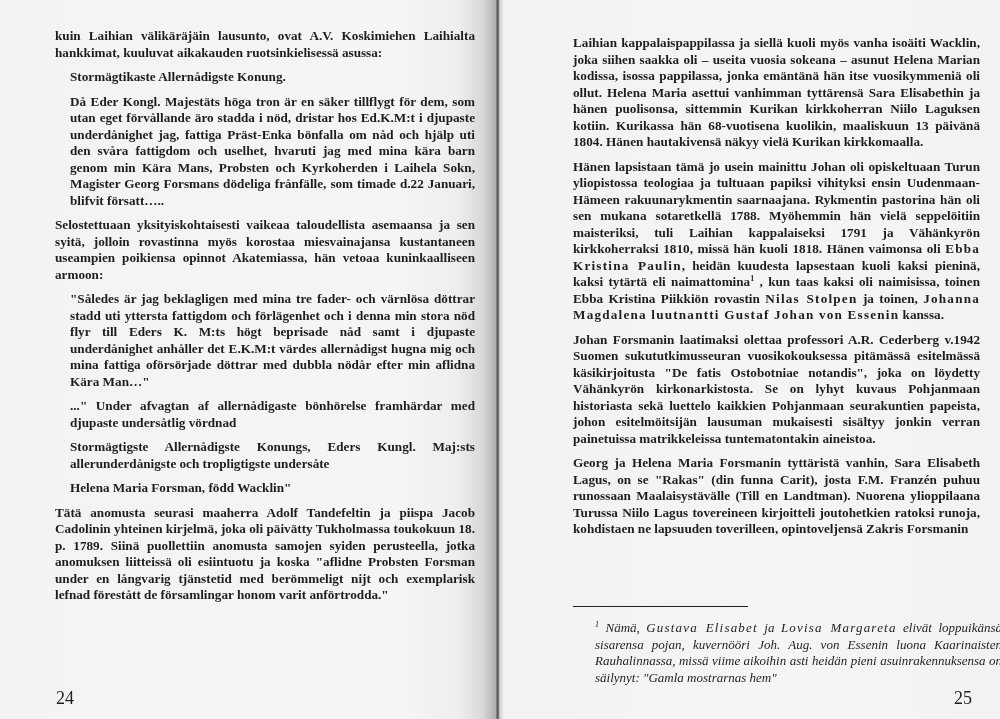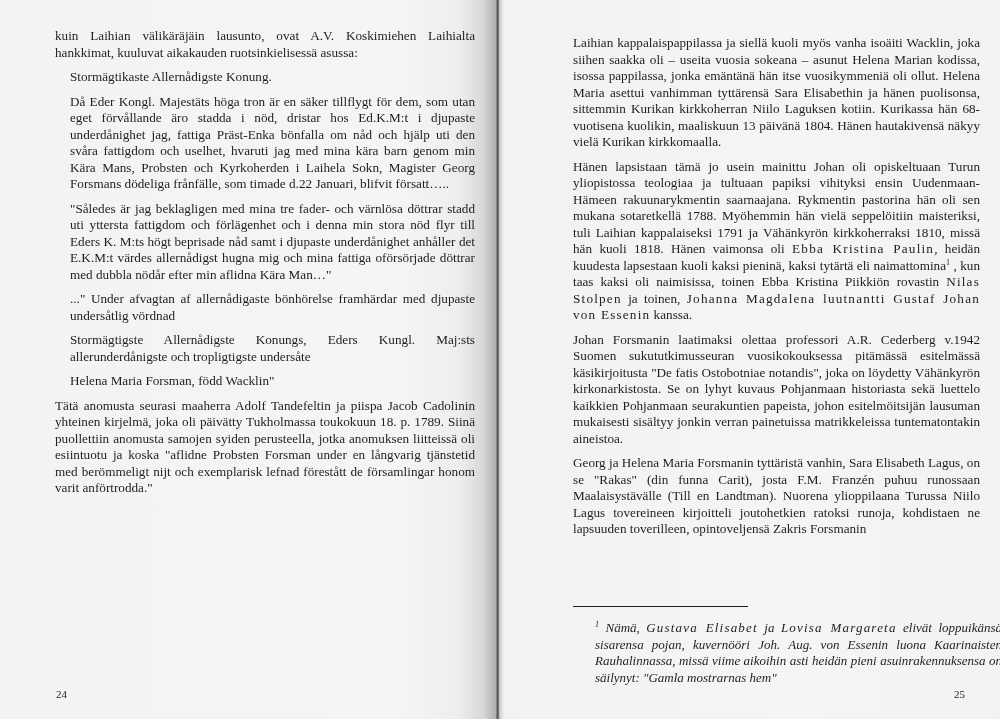--- a/index.html
+++ b/index.html
@@ -41,20 +41,21 @@
       top: 0;
       width: 3px;
       height: 719px;
       background: linear-gradient(to right, #9a9a9a, #555555, #8a8a8a);
     }
     .text-block {
       position: absolute;
       font-size: 13.2px;
       line-height: 16.5px;
       text-align: justify;
+      font-weight: bold;
     }
     .left-text {
       left: 55px;
       top: 28px;
       width: 420px;
     }
     .right-text {
       left: 573px;
       top: 35px;
       width: 407px;
@@ -86,35 +87,36 @@
       left: 595px;
       top: 620px;
       width: 407px;
       font-size: 13px;
       line-height: 16.5px;
       font-style: italic;
       text-align: justify;
     }
     .page-number {
       position: absolute;
-      font-size: 11px;
+      font-size: 18px;
       top: 688px;
     }
     .page-number-left { left: 56px; }
     .page-number-right { left: 954px; }
   </style>
 </head>
 <body>
 
 <div class="spread">
   <div class="page page-left">
     <div class="text-block left-text">
       <p class="para">kuin Laihian välikäräjäin lausunto, ovat A.V. Koskimiehen Laihialta hankkimat, kuuluvat aikakauden ruotsinkielisessä asussa:</p>
       <p class="quote">Stormägtikaste Allernådigste Konung.</p>
       <p class="quote">Då Eder Kongl. Majestäts höga tron är en säker tillflygt för dem, som utan eget förvållande äro stadda i nöd, dristar hos Ed.K.M:t i djupaste underdånighet jag, fattiga Präst-Enka bönfalla om nåd och hjälp uti den svåra fattigdom och uselhet, hvaruti jag med mina kära barn genom min Kära Mans, Probsten och Kyrkoherden i Laihela Sokn, Magister Georg Forsmans dödeliga frånfälle, som timade d.22 Januari, blifvit försatt…..</p>
+      <p class="para">Selostettuaan yksityiskohtaisesti vaikeaa taloudellista asemaansa ja sen syitä, jolloin rovastinna myös korostaa miesvainajansa kustantaneen useampien poikiensa opinnot Akatemiassa, hän vetoaa kuninkaalliseen armoon:</p>
       <p class="quote">"Således är jag beklagligen med mina tre fader- och värnlösa döttrar stadd uti yttersta fattigdom och förlägenhet och i denna min stora nöd flyr till Eders K. M:ts högt beprisade nåd samt i djupaste underdånighet anhåller det E.K.M:t värdes allernådigst hugna mig och mina fattiga oförsörjade döttrar med dubbla nödår efter min aflidna Kära Man…"</p>
       <p class="quote">..." Under afvagtan af allernådigaste bönhörelse framhärdar med djupaste undersåtlig vördnad</p>
       <p class="quote">Stormägtigste Allernådigste Konungs, Eders Kungl. Maj:sts allerunderdånigste och tropligtigste undersåte</p>
       <p class="quote">Helena Maria Forsman, född Wacklin"</p>
       <p class="para">Tätä anomusta seurasi maaherra Adolf Tandefeltin ja piispa Jacob Cadolinin yhteinen kirjelmä, joka oli päivätty Tukholmassa toukokuun 18. p. 1789. Siinä puollettiin anomusta samojen syiden perusteella, jotka anomuksen liitteissä oli esiintuotu ja koska "aflidne Probsten Forsman under en långvarig tjänstetid med berömmeligt nijt och exemplarisk lefnad förestått de församlingar honom varit anförtrodda."</p>
     </div>
     <div class="page-number page-number-left">24</div>
   </div>
 
   <div class="page page-right"></div>

